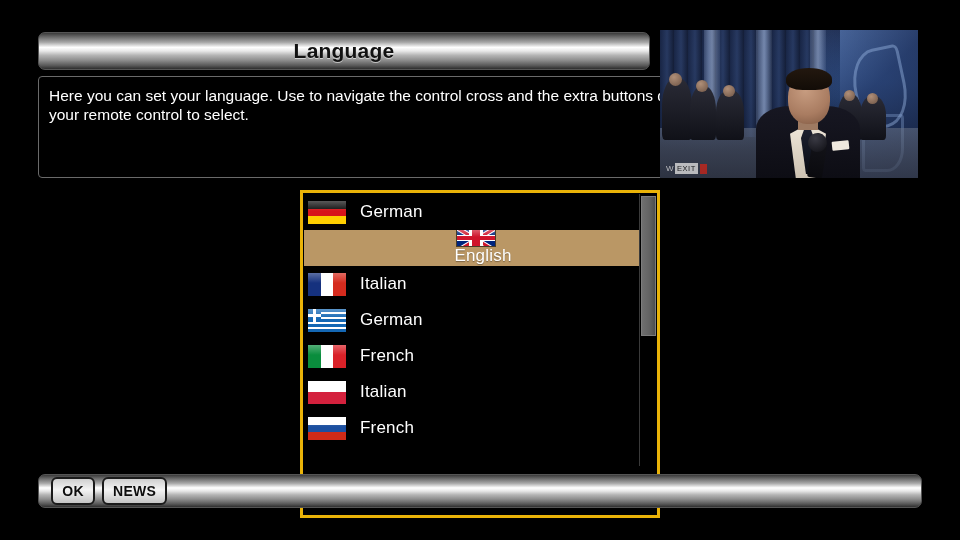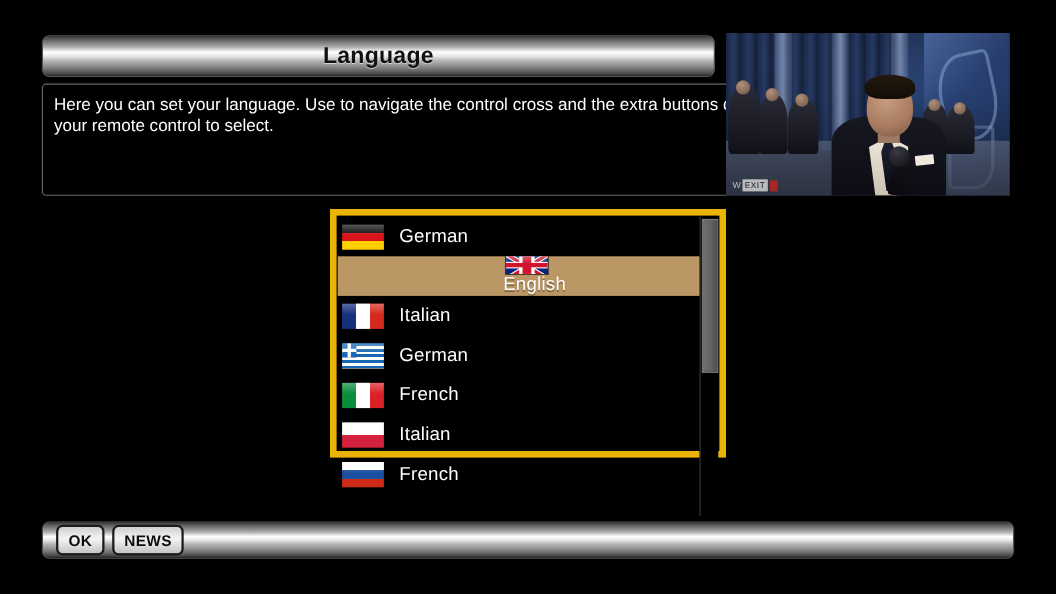--- a/index.html
+++ b/index.html
@@ -136,22 +136,22 @@
   }
   .newslogo .lg-w { color:#dcdcdc; font-size:8px; letter-spacing:-.5px; }
   .newslogo .lg-n {
     background:#d8d8d8; color:#111; font-size:7.5px; padding:1px 2px;
     letter-spacing:.5px;
   }
   .newslogo .lg-r { background:#c0261c; width:7px; height:10px; }
 
   
   #listbox {
-    position:absolute; left:300px; top:190px; width:360px; height:226px;
-    background:#000; border:6px solid #eab308;
+    position:absolute; left:300px; top:190px; width:360px; height:328px;
+    background:#000; border:3px solid #eab308;
   }
   #listrows { position:absolute; left:1px; top:1px; width:340px; }
   .row {
     height:36px; display:flex; align-items:center; padding-left:4px;
   }
   .row.selected { background:#ba9765;flex-direction:column; }
   .row .lang-label {
     color:#fff; font-size:17px; margin-left:14px; letter-spacing:.2px;
   }
   .row.selected .lang-label { color:#fff; text-shadow:0 1px 1px rgba(0,0,0,.35); }

